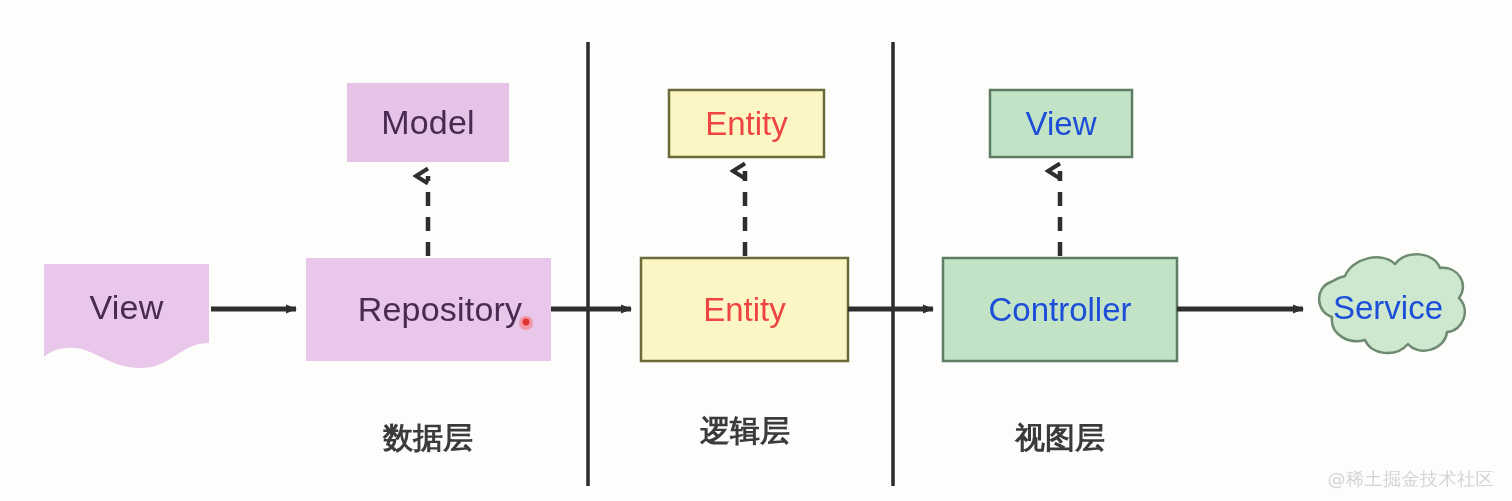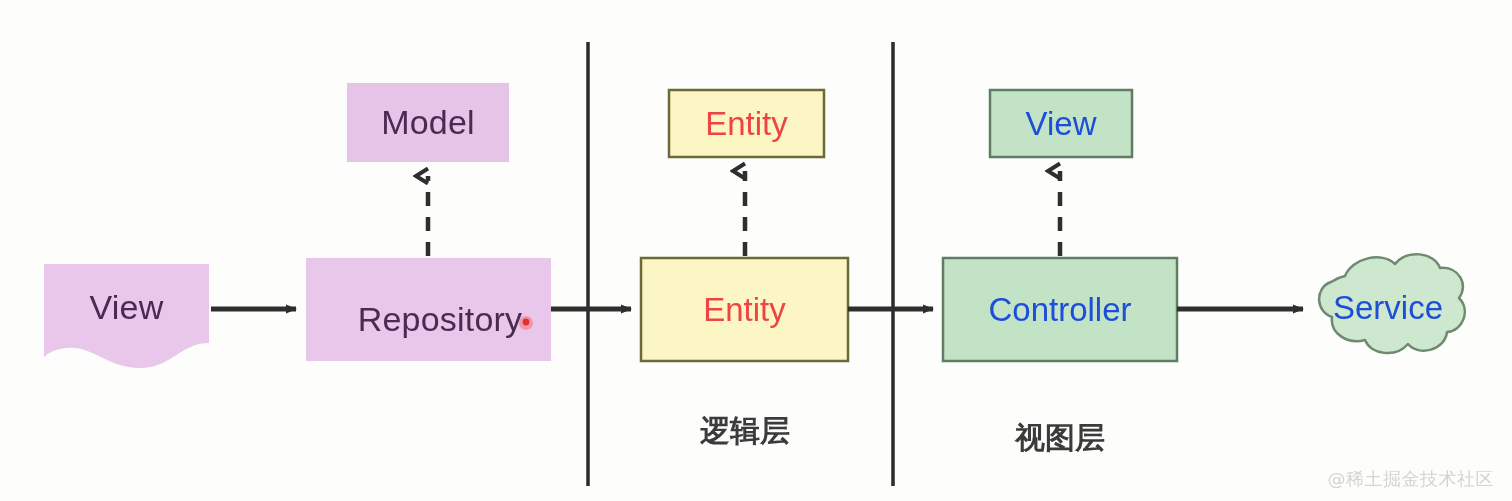--- a/index.html
+++ b/index.html
@@ -124,34 +124,35 @@
     <line x1="745" y1="256" x2="745" y2="171" stroke="#2e2e2e" stroke-width="4.5" stroke-dasharray="14,11" marker-end="url(#arrow-open)"></line>
 
     <line x1="1060" y1="256" x2="1060" y2="171" stroke="#2e2e2e" stroke-width="4.5" stroke-dasharray="14,11" marker-end="url(#arrow-open)"></line>
 
     <circle cx="526" cy="323" r="7" fill="#f87171" opacity="0.55"></circle>
     <circle cx="526" cy="322" r="3.4" fill="#e03131"></circle>
   </svg>
 
   <div class="node-label lbl-purple" style="left:44px; top:264px; width:165px; height:86px;">View</div>
 
-  <div class="node-label lbl-purple" style="left:306px; top:268px; width:268px; height:103px;">Repository</div>
+  <div class="node-label lbl-purple" style="left:306px; top:258px; width:268px; height:103px;">Repository</div>
 
   <div class="node-label lbl-purple" style="left:347px; top:83px; width:162px; height:79px;">Model</div>
 
   <div class="node-label lbl-yellow" style="left:641px; top:258px; width:207px; height:103px;">Entity</div>
 
   <div class="node-label lbl-yellow" style="left:669px; top:90px; width:155px; height:67px;">Entity</div>
 
   <div class="node-label lbl-green" style="left:943px; top:258px; width:234px; height:103px;">Controller</div>
 
   <div class="node-label lbl-green" style="left:990px; top:90px; width:142px; height:67px;">View</div>
 
   <div class="node-label lbl-green" style="left:1312px; top:258px; width:152px; height:100px;">Service</div>
 
+  <div class="layer-caption" style="left:328px; top:418px; width:200px;">数据层</div>
 
   <div class="layer-caption" style="left:645px; top:411px; width:200px;">逻辑层</div>
 
   <div class="layer-caption" style="left:960px; top:418px; width:200px;">视图层</div>
 
   <div class="watermark">@稀土掘金技术社区</div>
 
 </div>
 
 </body></html>

